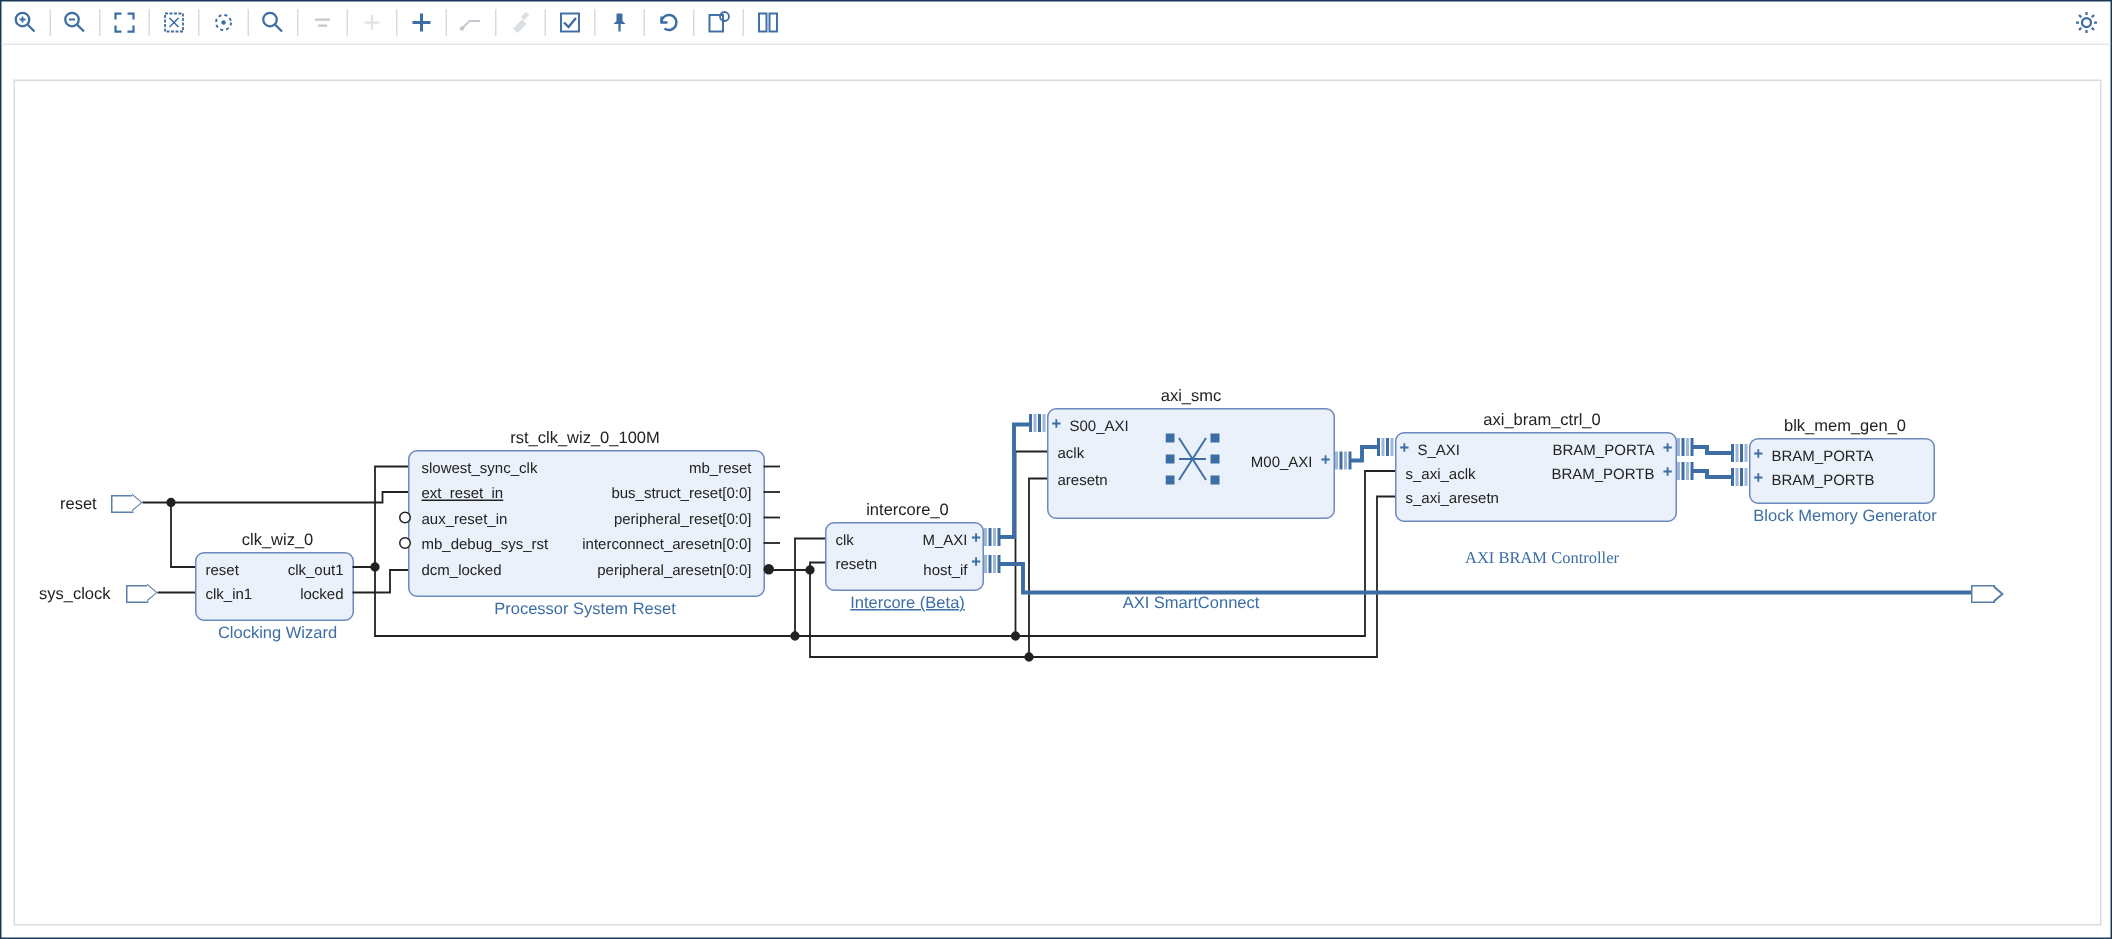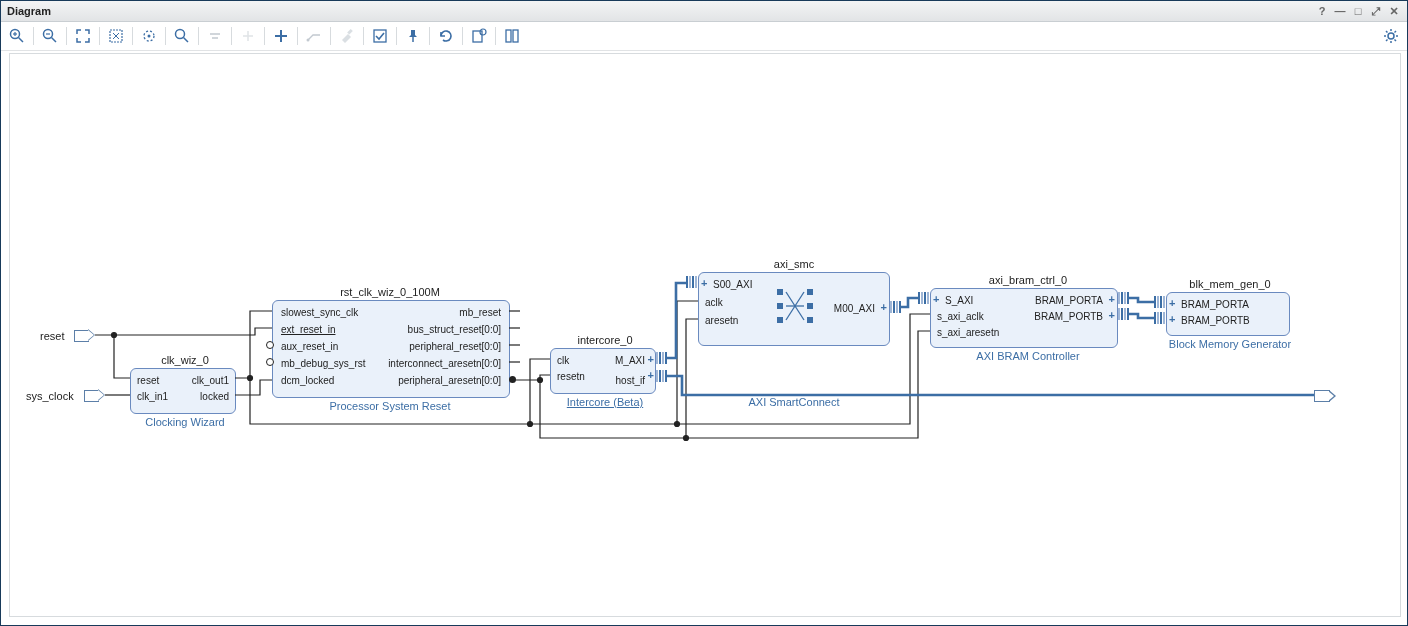--- a/index.html
+++ b/index.html
@@ -143,29 +143,20 @@
   .busglyph span.l { background: #9fb6d6; }
   .smc-icon {
     position: absolute;
     width: 36px; height: 44px;
   }
 </style>
 </head>
 <body>
 
 <div class="window">
-  <div class="titlebar">
-    <span>Diagram</span>
-    <span class="spacer"></span>
-    <span class="win-btn">?</span>
-    <span class="win-btn">—</span>
-    <span class="win-btn">□</span>
-    <span class="win-btn">⤢</span>
-    <span class="win-btn">✕</span>
-  </div>
 
   <div class="toolbar">
     <span class="tb-btn">
         <svg width="16" height="16">
           <circle cx="6" cy="6" r="4.5" fill="none" stroke="#3c6ea5" stroke-width="1.5"></circle>
           <line x1="9.5" y1="9.5" x2="14" y2="14" stroke="#3c6ea5" stroke-width="1.5"></line>
           <line x1="4" y1="6" x2="8" y2="6" stroke="#3c6ea5" stroke-width="1.2"></line>
           <line x1="6" y1="4" x2="6" y2="8" stroke="#3c6ea5" stroke-width="1.2"></line>
         </svg>
       </span>
@@ -400,21 +391,21 @@
     <div class="blk" style="left:920px; top:234px; width:186px; height:58px;">
       <span class="plusmark" style="left:2px;top:4px;">+</span>
       <div class="port" style="left:14px; top:6px;">S_AXI</div>
       <div class="port" style="left:6px; top:22px;">s_axi_aclk</div>
       <div class="port" style="left:6px; top:38px;">s_axi_aresetn</div>
       <div class="port right" style="right:14px; top:6px;">BRAM_PORTA</div>
       <div class="port right" style="right:14px; top:22px;">BRAM_PORTB</div>
       <span class="plusmark" style="right:2px;top:4px;">+</span>
       <span class="plusmark" style="right:2px;top:20px;">+</span>
     </div>
-    <div class="blk-sub" style="left:918px; top:296px; width:200px;">AXI BRAM Controller</div>
+    <div class="blk-sub" style="left:918px; top:312px; width:200px;font-family:Liberation Serif, serif;">AXI BRAM Controller</div>
     <div class="busglyph" style="left:908px;top:238px;">
         <span></span>
         <span class="l"></span>
         <span></span>
         <span class="l"></span>
       </div>
     <div class="busglyph" style="left:1108px;top:238px;">
         <span class="l"></span>
         <span></span>
         <span class="l"></span>

